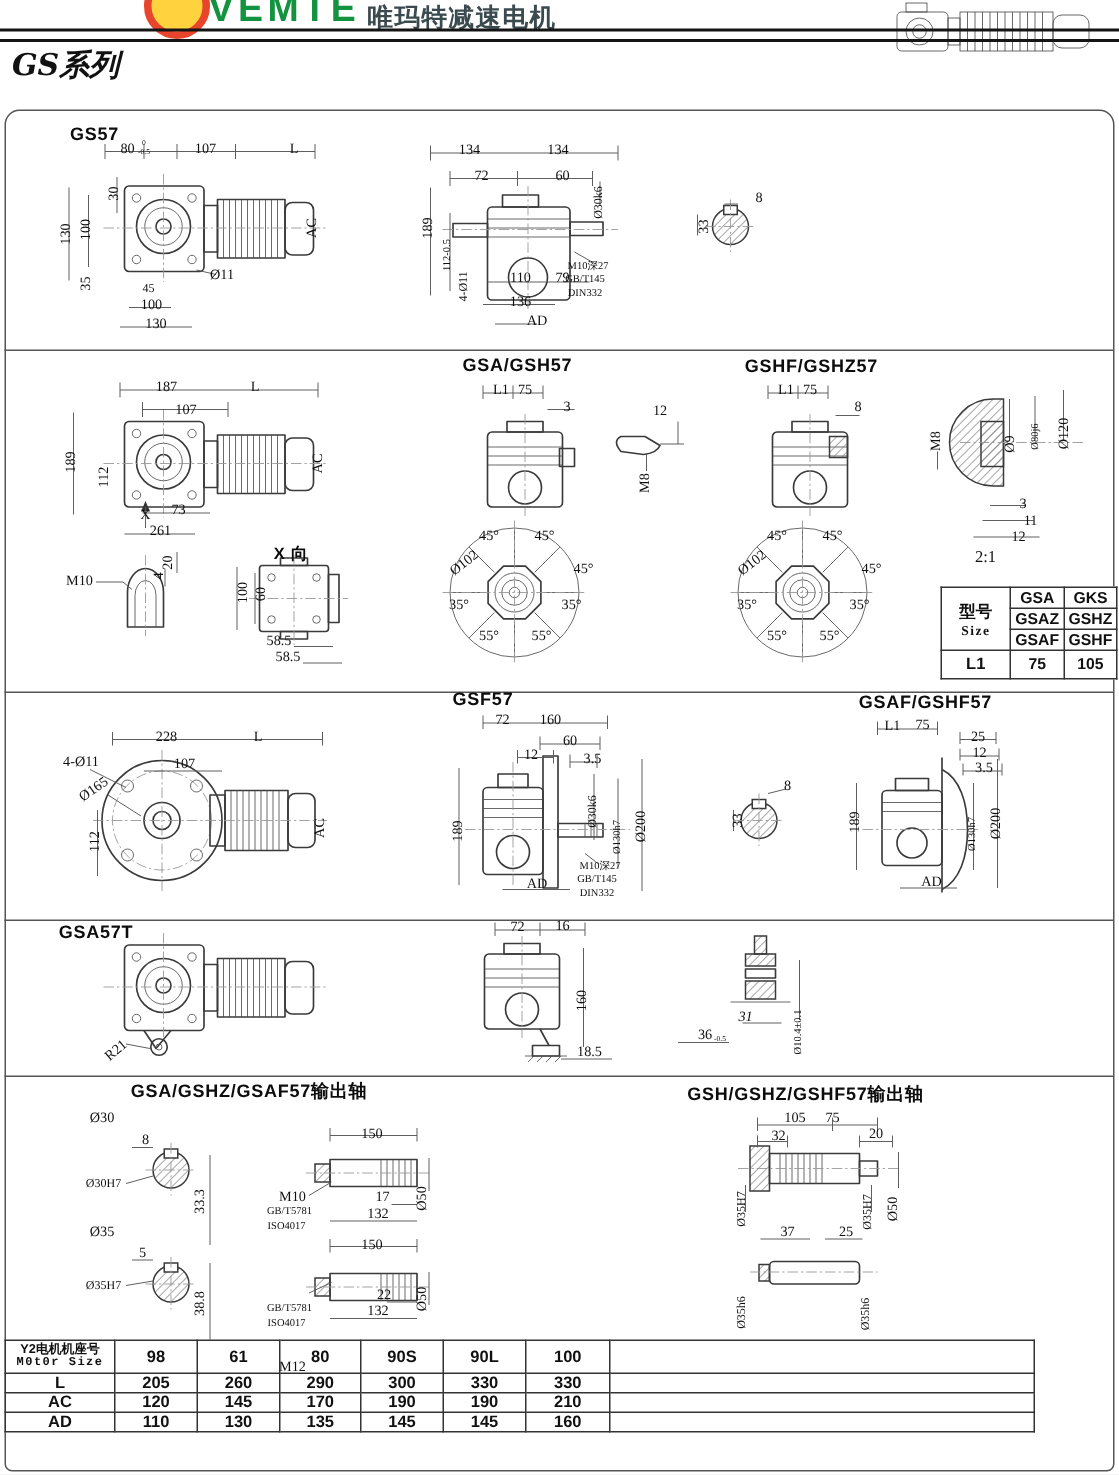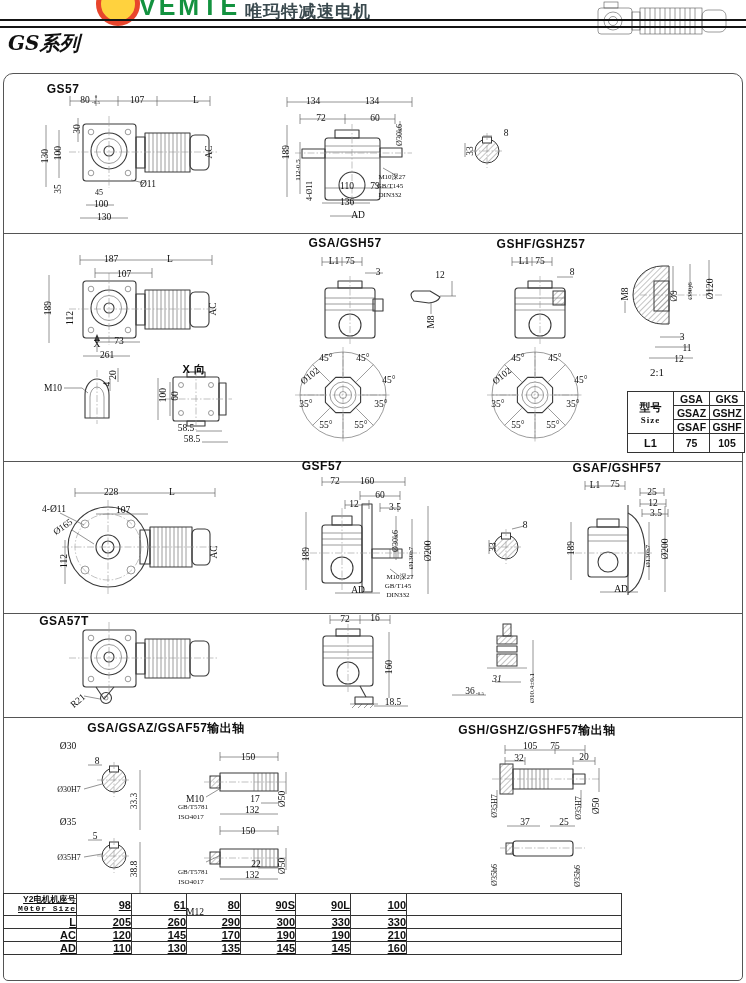--- a/index.html
+++ b/index.html
@@ -33,22 +33,22 @@
        white-space:pre;text-align:center;line-height:1.1;}
   .dim.ttl{font:bold 12px "Liberation Sans",sans-serif;letter-spacing:.5px;color:#0d0d0d;}
   
   table{border-collapse:collapse;table-layout:fixed;background:#fff;}
   .size-table{position:absolute;left:627px;top:391px;font:bold 10.5px "Liberation Sans",sans-serif;
        color:#111;text-align:center;}
   .size-table td,.size-table th{border:1.2px solid #333;padding:0;height:13px;font-weight:bold;}
   .size-table .hd{font-size:11px;}
   .size-table .sz{font-size:9px;letter-spacing:1px;font-family:Liberation Serif, serif;}
   .size-table tr.l1 td,.size-table tr.l1 th{height:18px;}
-  .motor-table{position:absolute;left:3px;top:893px;width:619px;
-       font:bold 11px "Liberation Sans",sans-serif;color:#111;text-align:right;text-decoration:underline;}
+  .motor-table{position:absolute;left:3px;top:893px;width:687px;
+       font:bold 11px "Liberation Sans",sans-serif;color:#111;text-align:center;}
   .motor-table td,.motor-table th{border:1.1px solid #333;padding:0;height:12px;font-weight:bold;}
   .motor-table tr.hrow th{height:21px;}
   .motor-table .h1{font-size:8.5px;line-height:1.1;}
   .motor-table .h2{font-size:8px;letter-spacing:1px;font-family:"Liberation Mono",monospace;line-height:1.1;}
 </style>
 </head>
 <body>
 
 <div class="page">
 
@@ -456,21 +456,21 @@
       <span class="dim" style="left: 345px; top: 619px; transform: translate(-50%, -50%);">72</span>
       <span class="dim" style="left: 375px; top: 618px; transform: translate(-50%, -50%);">16</span>
       <span class="dim" style="left: 389px; top: 667px; transform: translate(-50%, -50%) rotate(-90deg);">160</span>
       <span class="dim" style="left: 393px; top: 702px; transform: translate(-50%, -50%);">18.5</span>
       <span class="dim" style="left: 497px; top: 679px; transform: translate(-50%, -50%); font-style: italic;">31</span>
       <span class="dim" style="left: 470px; top: 691px; transform: translate(-50%, -50%);">36</span>
       <span class="dim" style="left: 480px; top: 694px; font-size: 5px; transform: translate(-50%, -50%);">-0.5</span>
       <span class="dim" style="left: 533px; top: 688px; font-size: 7px; transform: translate(-50%, -50%) rotate(-90deg);">Ø10.4±0.1</span>
     </div>
   <div class="labels">
-      <span class="dim ttl" style="left: 166px; top: 728px; transform: translate(-50%, -50%);">GSA/GSAZ/GSAF57输出轴</span>
+      <span class="dim ttl" style="left: 166px; top: 728px; transform: translate(-50%, -50%);">GSA/GSHZ/GSAF57输出轴</span>
       <span class="dim ttl" style="left: 537px; top: 730px; transform: translate(-50%, -50%);">GSH/GSHZ/GSHF57输出轴</span>
       <span class="dim" style="left: 68px; top: 746px; transform: translate(-50%, -50%);">Ø30</span>
       <span class="dim" style="left: 97px; top: 761px; transform: translate(-50%, -50%);">8</span>
       <span class="dim" style="left: 69px; top: 790px; font-size: 8px; transform: translate(-50%, -50%);">Ø30H7</span>
       <span class="dim" style="left: 134px; top: 801px; transform: translate(-50%, -50%) rotate(-90deg);">33.3</span>
       <span class="dim" style="left: 248px; top: 757px; transform: translate(-50%, -50%);">150</span>
       <span class="dim" style="left: 195px; top: 799px; transform: translate(-50%, -50%);">M10</span>
       <span class="dim" style="left: 193px; top: 808px; font-size: 7px; transform: translate(-50%, -50%);">GB/T5781</span>
       <span class="dim" style="left: 191px; top: 818px; font-size: 7px; transform: translate(-50%, -50%);">ISO4017</span>
       <span class="dim" style="left: 255px; top: 799px; transform: translate(-50%, -50%);">17</span>

